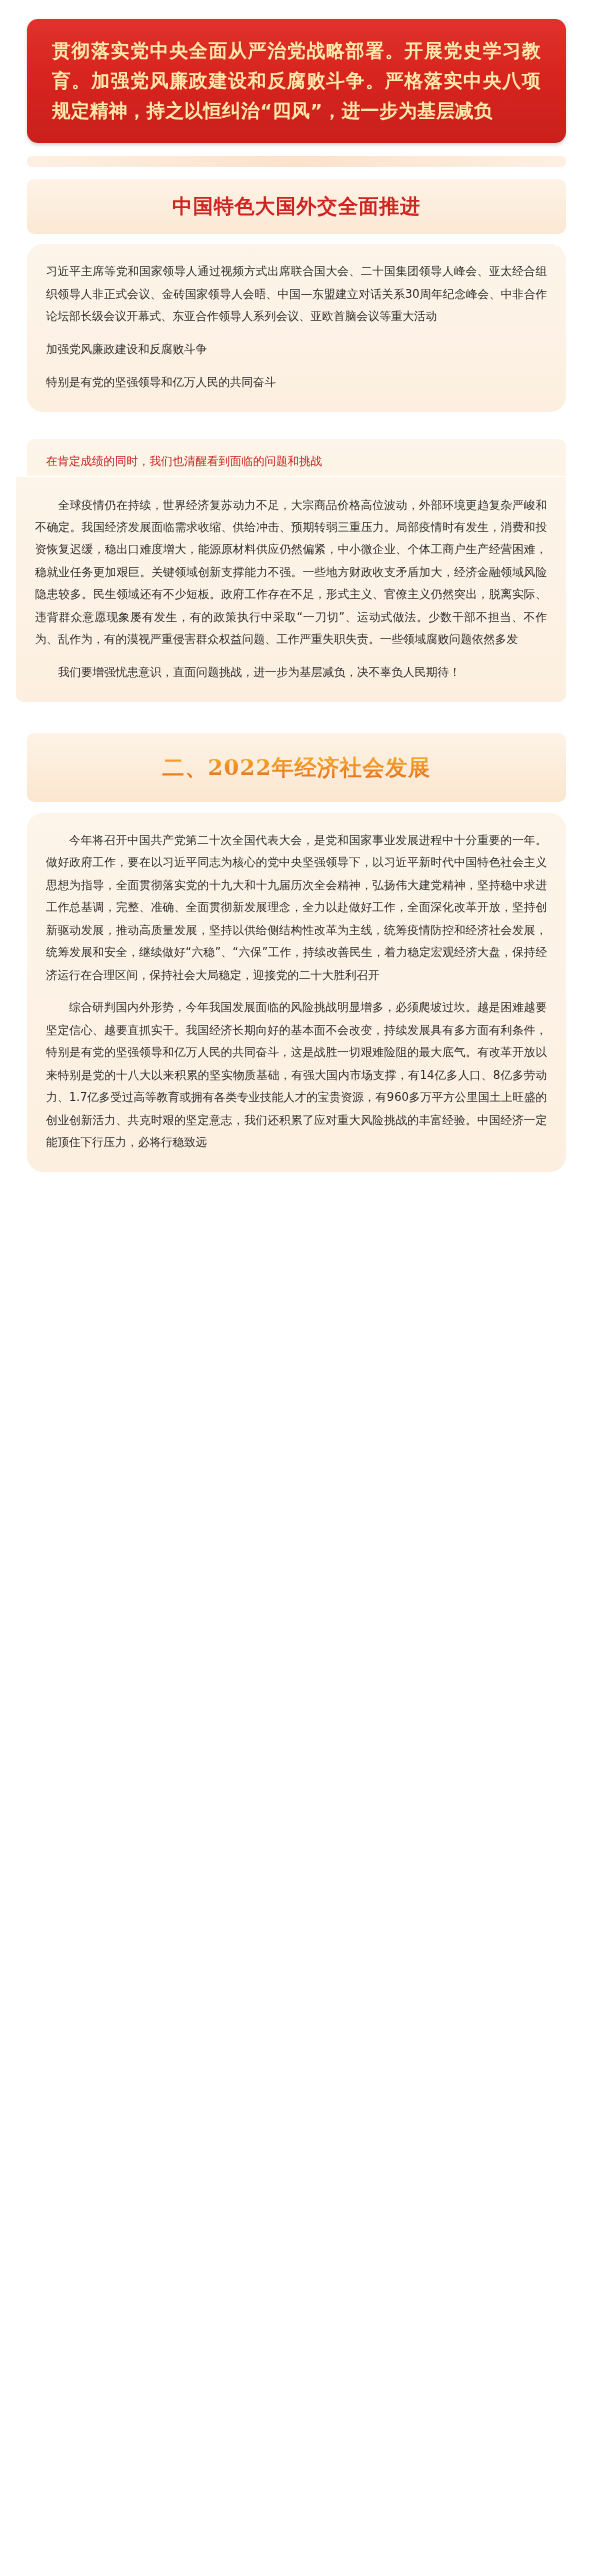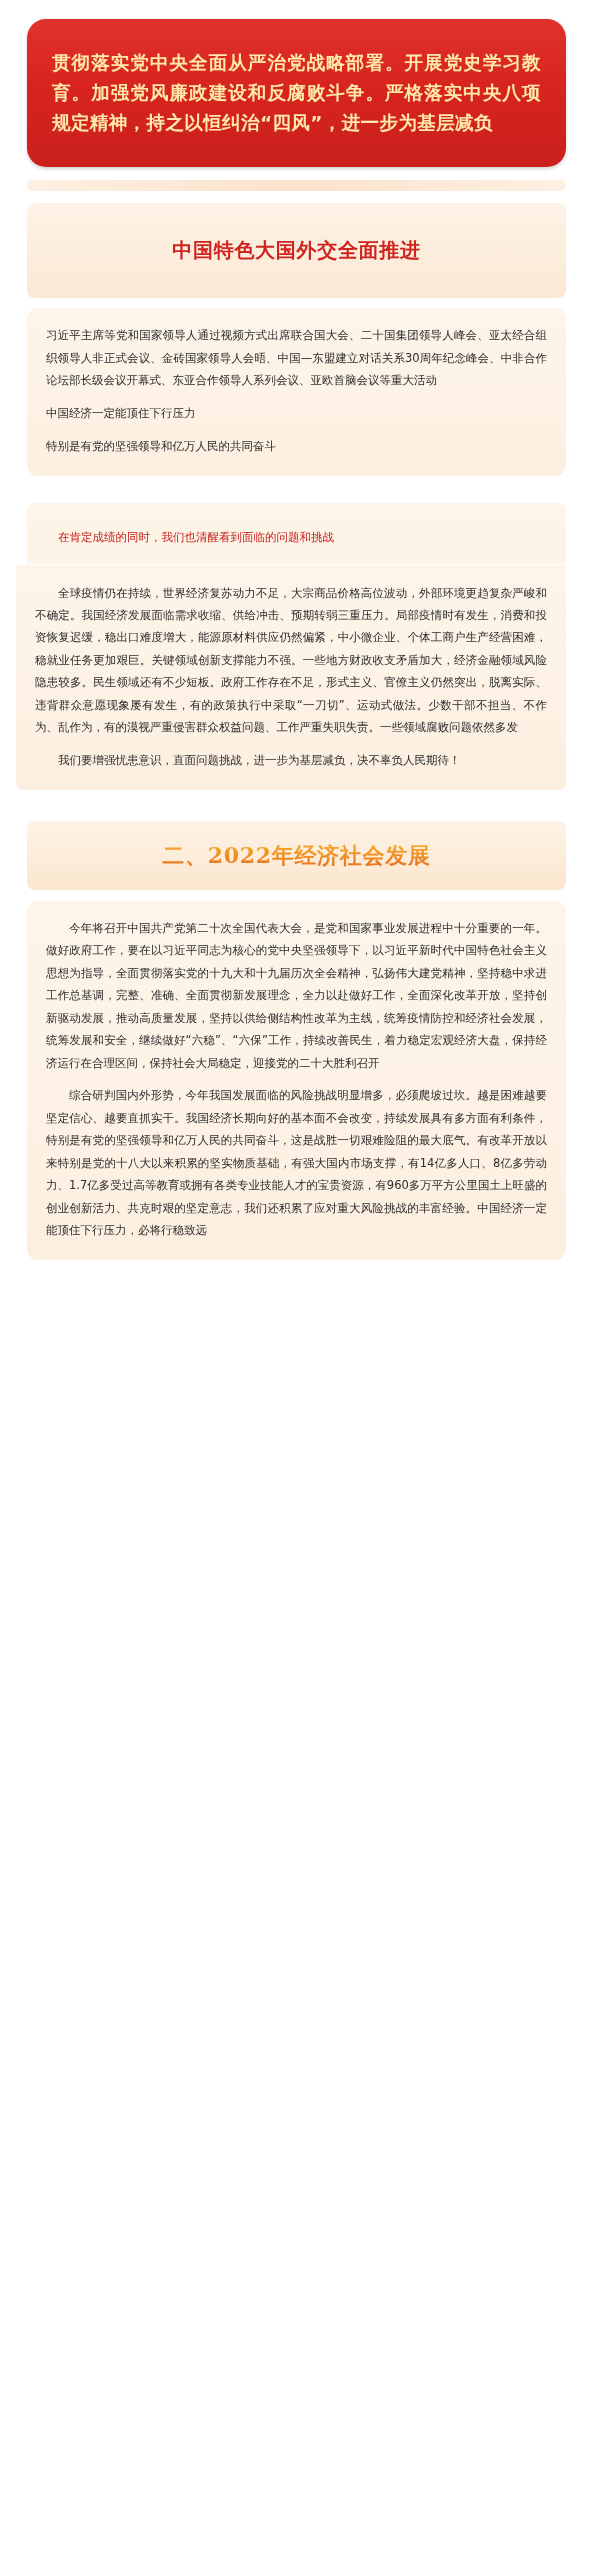--- a/index.html
+++ b/index.html
@@ -14,22 +14,22 @@
     min-height: 2576px;
     margin: 0 auto;
     background: #ffffff;
     position: relative;
     padding: 0;
   }
 
   
   .red-card {
     margin: 0 27px 13.3px 27px;
-    border-radius: 19px;
-    padding: 29px 25px;
+    border-radius: 11px;
+    padding: 17px 25px;
     background: linear-gradient(180deg, #e0322c 0%, #d8241f 45%, #c9201c 100%);
     box-shadow: 0 1.5px 3.7px rgba(0,0,0,0.18);
   }
   .red-card p {
     margin: 0;
     color: #ffe9a8;
     font-size: 18.5px;
     line-height: 1.62;
     font-weight: bold;
     letter-spacing: 0.4px;
@@ -43,21 +43,21 @@
     height: 10.4px;
     border-radius: 5.2px;
     background: linear-gradient(90deg, #fdf0e2 0%, #fbe2cd 50%, #fdf0e2 100%);
   }
 
   
   .heading-card {
     margin: 0 27px 10.4px 27px;
     border-radius: 7.4px;
     background: linear-gradient(180deg, #fdf3e6 0%, #fbe8d4 100%);
-    padding: 33px 15px;
+    padding: 13px 15px;
     text-align: center;
   }
   .heading-card h2 {
     margin: 0;
     font-size: 20px;
     line-height: 1.45;
     color: #cf2420;
     font-weight: bold;
     letter-spacing: 0.7px;
     font-family: "DejaVu Serif", "Liberation Serif", serif;
@@ -83,21 +83,21 @@
     color: #ef8a21;
     -webkit-text-fill-color: transparent;
     text-shadow: none;
     font-family: "DejaVu Serif", "Liberation Serif", serif;
   }
   .gold-title-card h2 span { display: block; }
 
   
   .text-card {
     margin: 0 27px 12px 27px;
-    border-radius: 11px;
+    border-radius: 16px;
     background: linear-gradient(180deg, #fdf5ea 0%, #fcefe0 100%);
     padding: 16.3px 19px 19px 19px;
   }
   .text-card p {
     margin: 0 0 10.4px 0;
     font-size: 11.5px;
     line-height: 1.95;
     color: #2b2b2b;
     text-align: justify;
   }
@@ -105,21 +105,21 @@
   .text-card p.indent { text-indent: 2em; }
 
   
   .intro-line {
     margin: 0 27px 1.5px 27px;
     padding: 12px 19px 3px 19px;
     border-radius: 7.4px 7.4px 0 0;
     background: linear-gradient(180deg, #fdf5ea 0%, #fdf3e6 100%);
   }
   .intro-line p {
-    margin: 12px;
+    margin: 0;
     font-size: 11.5px;
     line-height: 1.9;
     color: #c8201c;
   }
   .attached {
     margin-top: 0;
     border-radius: 0 0 7.4px 7.4px;
     margin-left: 16px;
   }
 
@@ -138,21 +138,21 @@
   </div>
 
   <div class="strip"></div>
 
   <div class="heading-card">
     <h2>中国特色大国外交全面推进</h2>
   </div>
 
   <div class="text-card">
     <p>习近平主席等党和国家领导人通过视频方式出席联合国大会、二十国集团领导人峰会、亚太经合组织领导人非正式会议、金砖国家领导人会晤、中国—东盟建立对话关系30周年纪念峰会、中非合作论坛部长级会议开幕式、东亚合作领导人系列会议、亚欧首脑会议等重大活动</p>
-    <p>中国经济一定能顶住下行压力</p>
+    <p>加强党风廉政建设和反腐败斗争</p>
     <p>特别是有党的坚强领导和亿万人民的共同奋斗</p>
   </div>
 
   <div class="spacer-sm"></div>
 
 
   <div class="spacer-sm"></div>
 
   <div class="intro-line">
     <p>在肯定成绩的同时，我们也清醒看到面临的问题和挑战</p>

